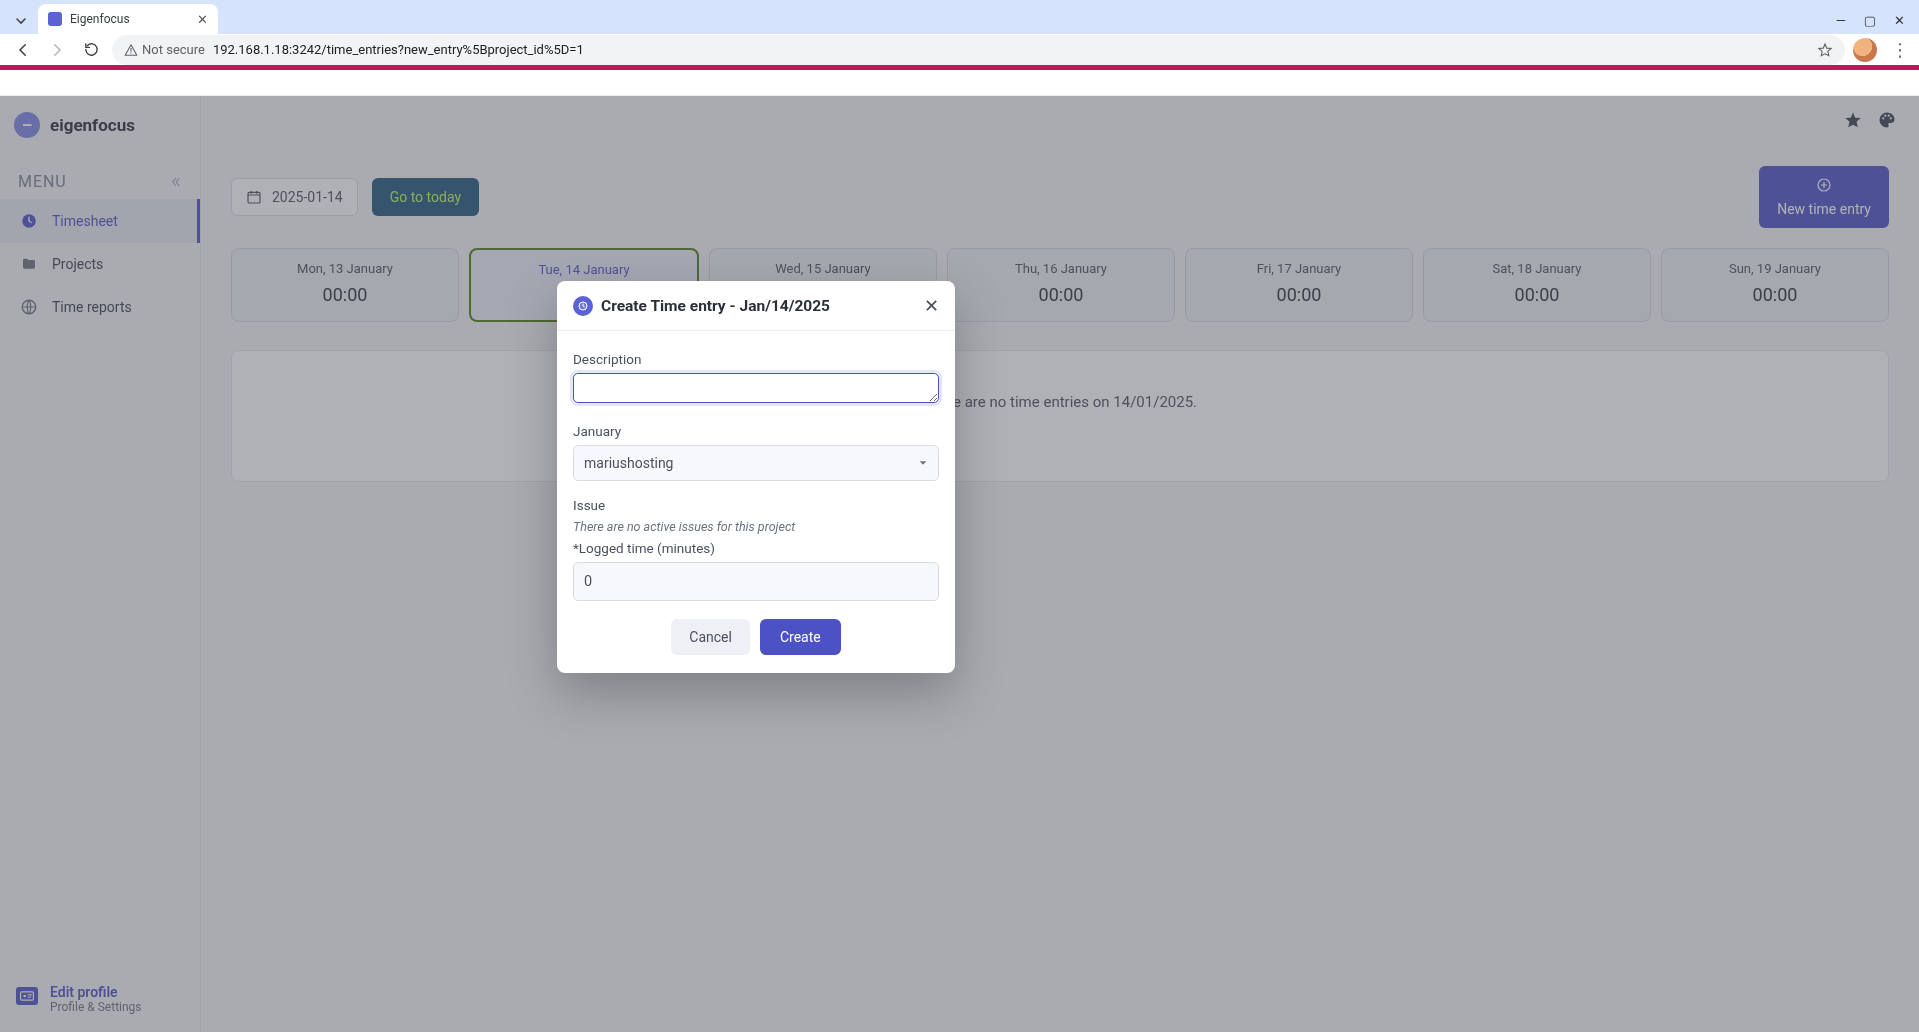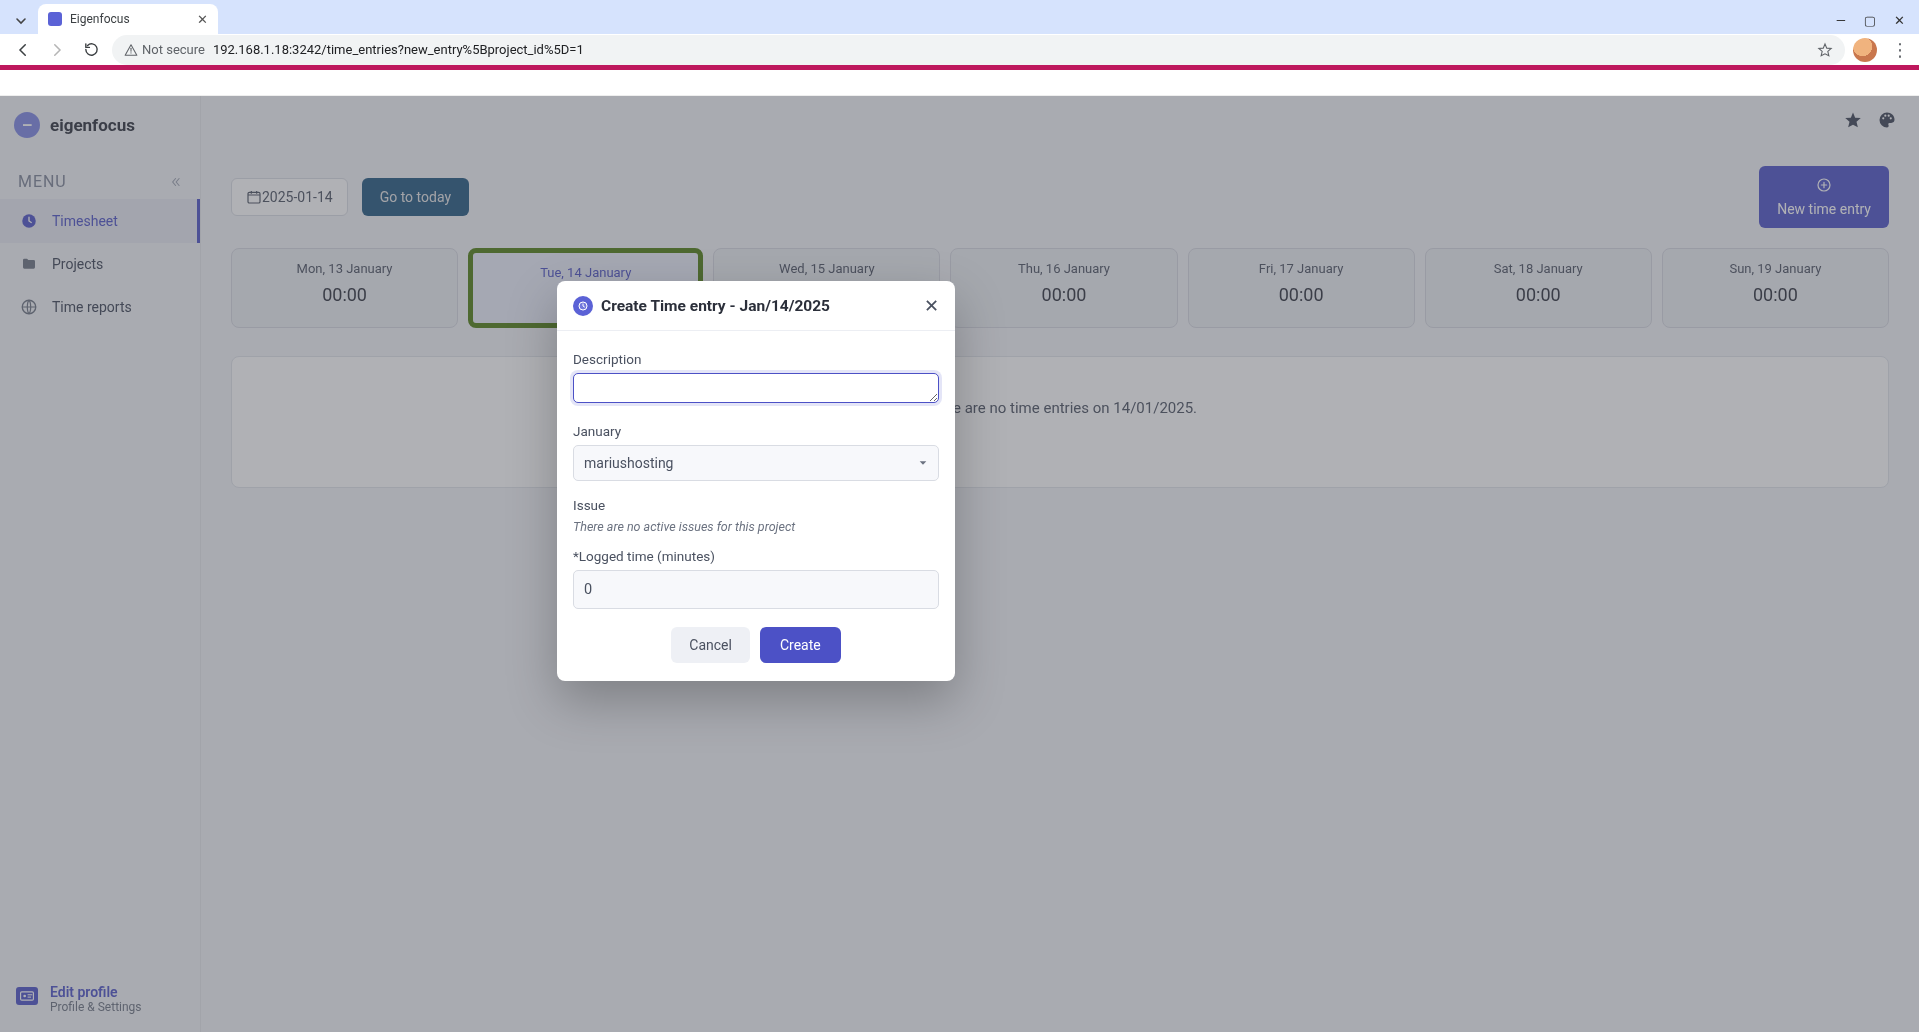--- a/index.html
+++ b/index.html
@@ -42,29 +42,29 @@
   .profile .p-ico  { width:22px; height:18px; background:#4c51c6; border-radius:3px; display:flex; align-items:center; justify-content:center; color:#fff; font-size:11px; margin-top:3px;}
   .profile .p1     { color:#4c51c6; font-size:14px; font-weight:600; }
   .profile .p2     { color:#6b7280; font-size:12px; }
 
   .main            { flex:1; position:relative; padding:0; overflow:hidden; }
   .topbar          { height:48px; display:flex; align-items:center; justify-content:flex-end; gap:14px; padding:0 22px; color:#3b4254; }
   .topbar .ico     { font-size:18px; color:#3b4254; }
 
   .content         { padding:22px 30px; }
   .row-actions     { display:flex; align-items:center; gap:14px; }
-  .datebtn         { display:flex; align-items:center; border:1px solid #d9dce3; background:#fff; border-radius:6px; padding:10px 14px; color:#4a5160; font-size:14px; }
-  .gotoday         { background:#20567f; color:#e5e5e5; border:none; border-radius:6px; padding:11px 18px; font-size:14px; }
+  .datebtn         { display:flex; align-items:center; gap:10px; border:1px solid #d9dce3; background:#fff; border-radius:6px; padding:10px 14px; color:#4a5160; font-size:14px; }
+  .gotoday         { background:#20567f; color:#bef264; border:none; border-radius:6px; padding:11px 18px; font-size:14px; }
   .newentry        { margin-left:auto; background:#4c51c6; color:#fff; border:none; border-radius:6px; padding:11px 18px; font-size:14px; display:flex; align-items:center; gap:8px;flex-direction:column; }
 
   .week            { display:flex; gap:10px; margin-top:20px; }
   .day             { flex:1; border:1px solid #d5d8e0; border-radius:8px; background:#eceef3; padding:12px 8px 14px; text-align:center; }
   .day .d1         { color:#4a5160; font-size:13px; }
   .day .d2         { color:#2b2f3a; font-size:18px; margin-top:8px; }
-  .day.active      { border:5px solid #4d7c0f; background:#eceffb; }
+  .day.active      { border:2px solid #4d7c0f; background:#eceffb; }
   .day.active .d1, .day.active .d2 { color:#4c51c6; }
 
   .empty           { margin-top:28px; border:1px solid #e0e3ea; border-radius:8px; background:#fff; padding:42px 20px 70px; text-align:center; color:#4a5160; font-size:15px; }
 
   
   .backdrop        { position:absolute; inset:0; background:rgba(80,83,92,.45); }
 
   
   .modal           { position:absolute; width:398px; background:#fff; border-radius:8px; box-shadow:0 20px 50px rgba(0,0,0,.25); left:557px; top:185px; }
   .modal-hd        { display:flex; align-items:center; gap:8px; padding:14px 16px; border-bottom:1px solid #eceef3; }
@@ -305,21 +305,21 @@
           <span>
             <svg width="10" height="10" viewBox="0 0 12 12">
                 <path d="M2 4l4 4 4-4" fill="#6b7280"></path>
               </svg>
           </span>
         </div>
 
         <label class="fld-lbl" style="margin-top:16px">Issue</label>
         <div class="issue-empty">There are no active issues for this project</div>
 
-        <label class="fld-lbl" style="margin-top:14px">*Logged time (minutes)</label>
+        <label class="fld-lbl" style="margin-top:6px">*Logged time (minutes)</label>
         <input class="inp" type="text" value="0" style="">
 
         <div class="modal-ft">
           <button class="btn-cancel">Cancel</button>
           <button class="btn-create">Create</button>
         </div>
       </div>
     </div>
 
   </div>

